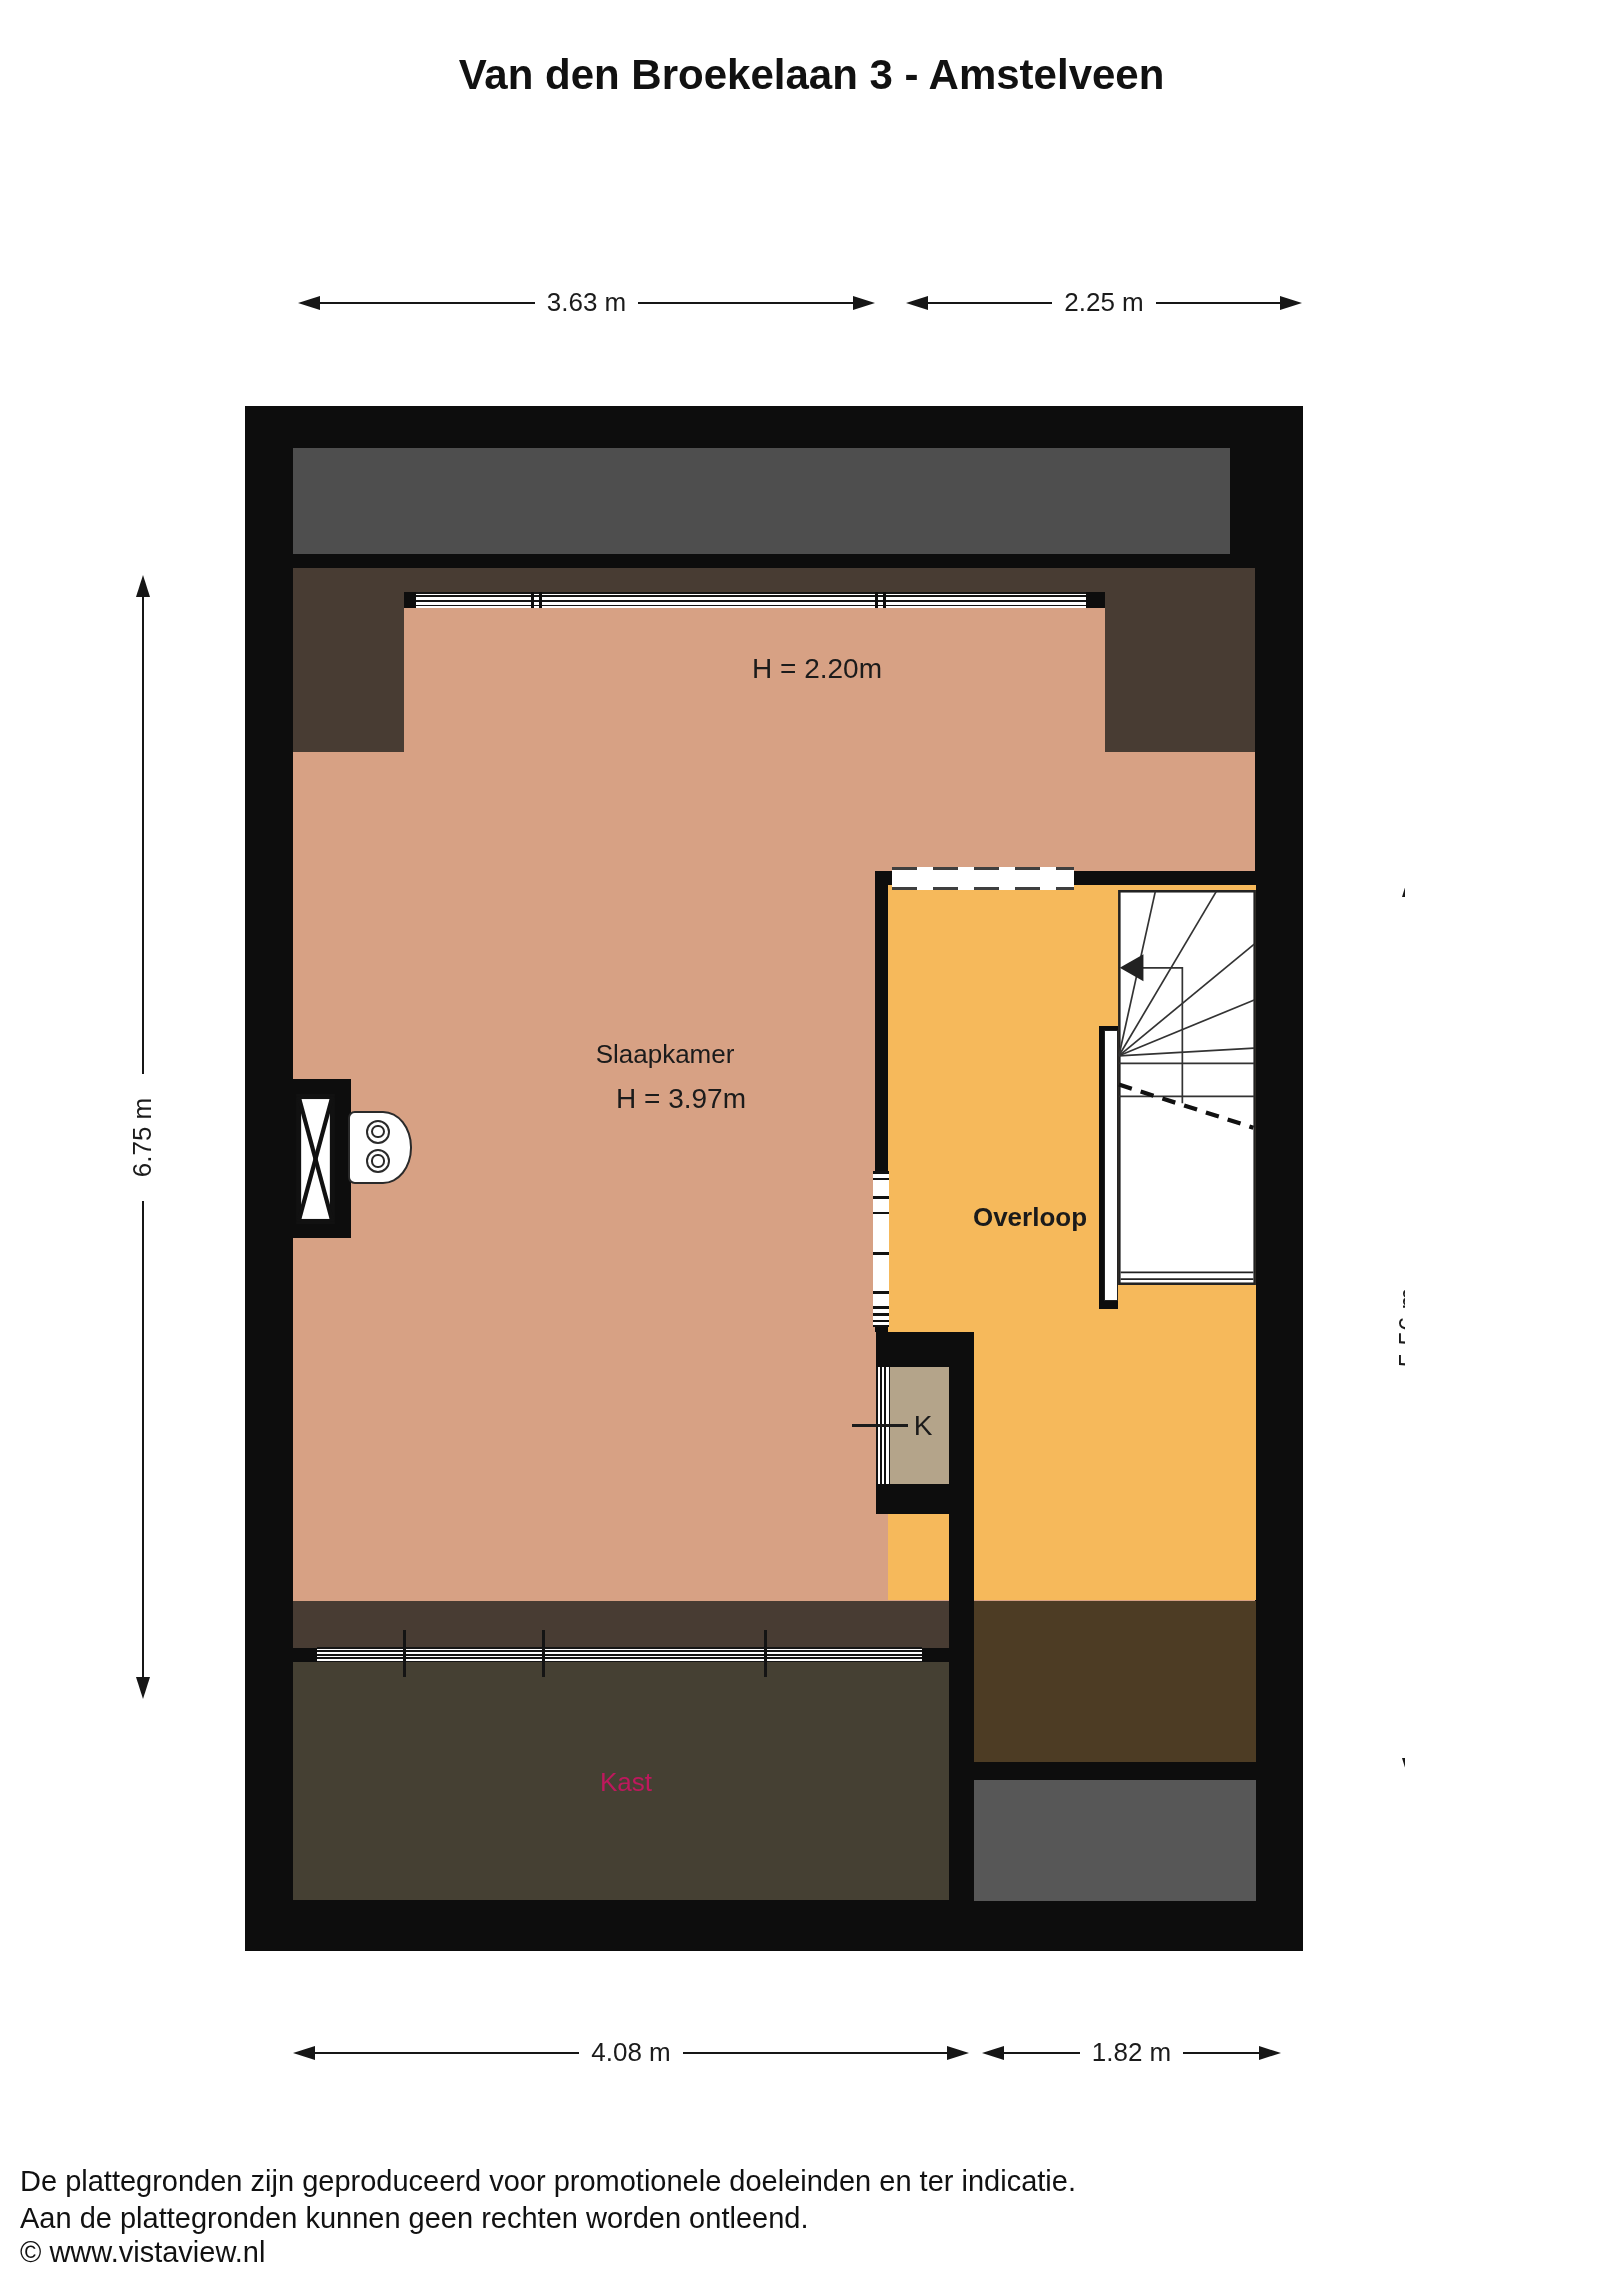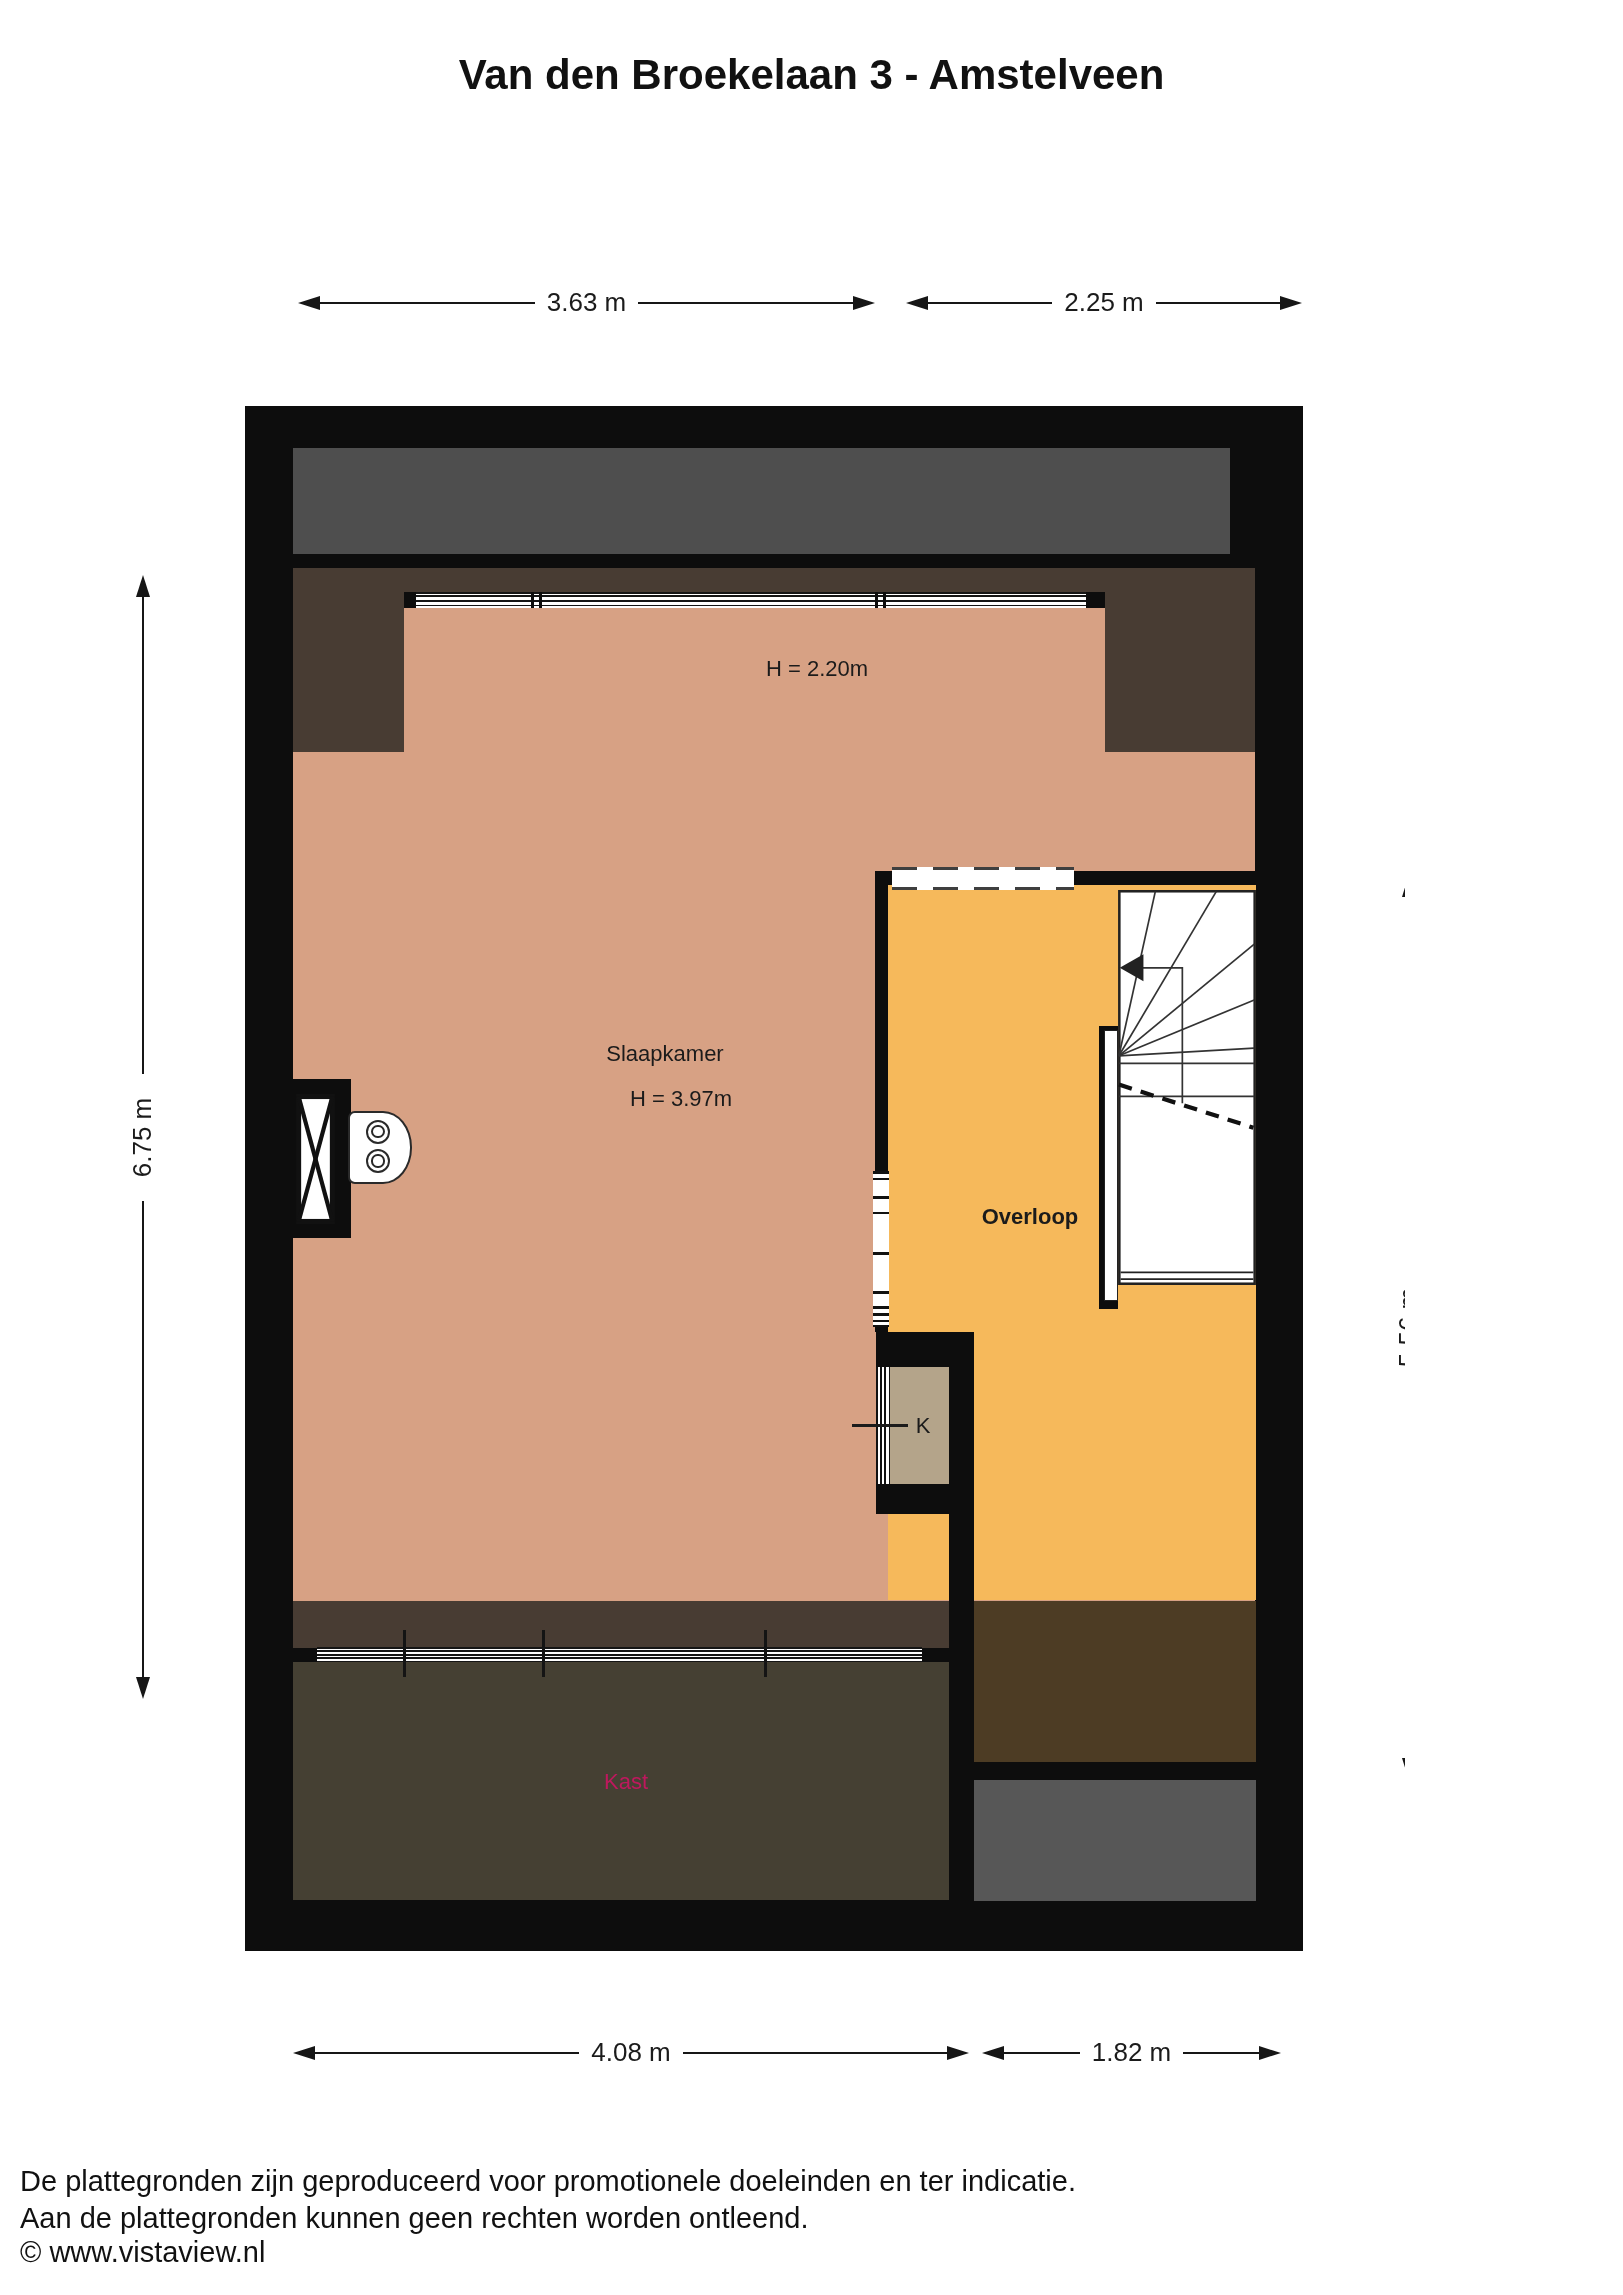--- a/index.html
+++ b/index.html
@@ -122,25 +122,25 @@
     left:348px; top:1111px; width:64px; height:73px;
     background:#fff; border:2.5px solid #2a2a2a;
     border-radius: 6.8px 29px 29px 6.8px / 6.8px 36px 36px 6.8px;
   }
   .b-circ { position:absolute; left:16px; width:24px; height:24px; border:2.5px solid #2a2a2a; border-radius:50%; }
   .b-circ::after { content:''; position:absolute; inset:3.4px; border:2.5px solid #2a2a2a; border-radius:50%; }
 
   
   .room-lbl {
     position:absolute; transform:translate(-50%,-50%);
-    font-size:22px; color:#1b1b1b; white-space:nowrap;
+    font-size:26px; color:#1b1b1b; white-space:nowrap;
   }
   .h-lbl {
     position:absolute; transform:translate(-50%,-50%);
-    font-size:22px; color:#1b1b1b; white-space:nowrap;
+    font-size:28px; color:#1b1b1b; white-space:nowrap;
   }
 </style>
 </head>
 <body>
 
 <div class="page">
 
   <div class="title-line" style="top:51px;">Van den Broekelaan 3 - Amstelveen</div>
 
   <div class="hdim" style="left:298px; top:288px; width:577px;">

